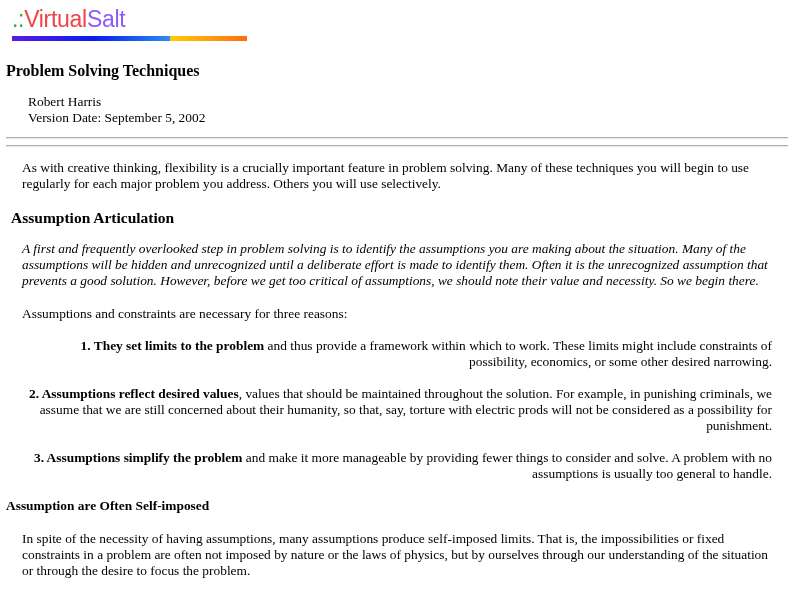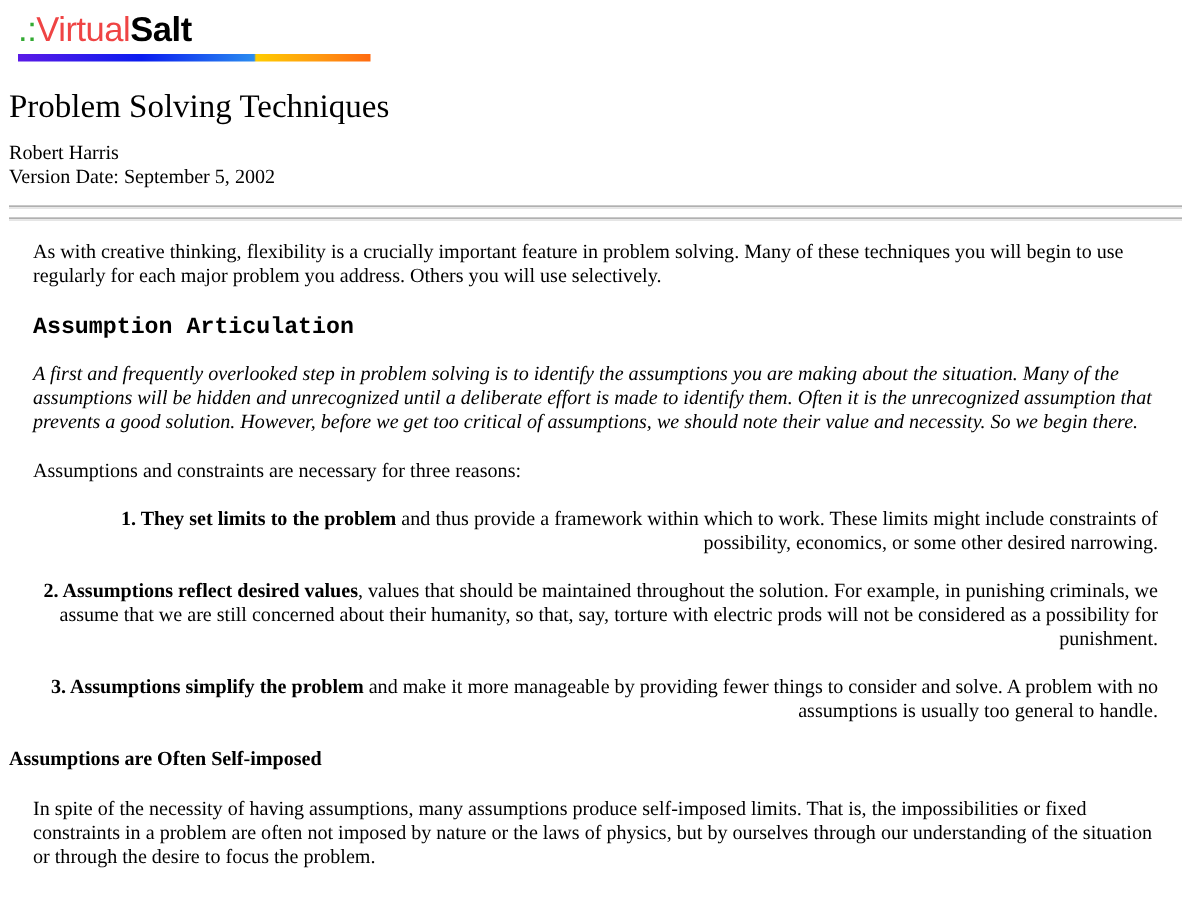--- a/index.html
+++ b/index.html
@@ -10,39 +10,39 @@
     }
     .page { padding: 0 6px; }
     .logo { position: relative; height: 46px; }
     .logo-text {
       position: absolute; left: 6px; top: 5px;
       font-family: "Liberation Sans", "DejaVu Sans", sans-serif;
       font-size: 23px; line-height: 28px; letter-spacing: -0.3px;
     }
     .logo-dots { color: #33aa33; }
     .logo-virtual { color: #ef4444; }
-    .logo-salt { color: #000000; font-weight: bold; }
+    .logo-salt { color: #8b5cf6; font-weight: normal; }
     .logo-bar {
       position: absolute; left: 6px; top: 36px; width: 235px; height: 5px;
       background: linear-gradient(to right, #5a1ae6 0%, #0a1cf0 35%, #2a8cf0 67%, #ffcc00 67.5%, #ff9a10 85%, #ff6a10 100%);
     }
     h1 {
-      margin: 14px 0 0 0; font-size: 22px; line-height: 22px; font-weight: normal;
+      margin: 14px 0 0 0; font-size: 16px; line-height: 22px; font-weight: bold;
     }
     .byline { margin-top: 12px; }
-    .byline div { line-height: 16px; }
+    .byline div { line-height: 16px; margin-left: 22px; }
     hr.rule {
       border: 0; height: 2px; background: #c8c8c8; margin: 0;
       border-top: 1px solid #b0b0b0; border-bottom: 1px solid #e8e8e8; height: 0;
     }
     .rule1 { margin-top: 11px !important; }
     .rule2 { margin-top: 6px !important; }
     p { margin: 16px; }
     .intro { margin-top: 13px; }
-    h2 { margin: 15px 0 0 16px; font-size: 15.5px; line-height: 20px; font-weight: bold; font-family: Liberation Mono, monospace; }
+    h2 { margin: 15px 0 0 5px; font-size: 15.5px; line-height: 20px; font-weight: bold; }
     h3 { margin: 0; font-size: 13.4px; line-height: 16px; font-weight: bold; }
     .p-after-h2 { margin-top: 13px; font-style: italic; }
     .h3-nec { margin-top: 16px; }
     .p-after-h3 { margin-top: 17px; }
     .reason { margin-top: 16px; text-align: right; }
     .reason b { font-weight: bold; }
     .h3-self { margin-top: 16px; }
     .self-p1 { margin-top: 17px; }
   </style>
 </head>
@@ -68,16 +68,16 @@
 
   <h2>Assumption Articulation</h2>
   <p class="p-after-h2">A first and frequently overlooked step in problem solving is to identify the assumptions you are making about the situation. Many of the assumptions will be hidden and unrecognized until a deliberate effort is made to identify them. Often it is the unrecognized assumption that prevents a good solution. However, before we get too critical of assumptions, we should note their value and necessity. So we begin there.</p>
 
   <p class="p-after-h3">Assumptions and constraints are necessary for three reasons:</p>
 
   <p class="reason"><b>1. They set limits to the problem</b><span> and thus provide a framework within which to work. These limits might include constraints of possibility, economics, or some other desired narrowing.</span></p>
   <p class="reason"><b>2. Assumptions reflect desired values</b><span>, values that should be maintained throughout the solution. For example, in punishing criminals, we assume that we are still concerned about their humanity, so that, say, torture with electric prods will not be considered as a possibility for punishment.</span></p>
   <p class="reason"><b>3. Assumptions simplify the problem</b><span> and make it more manageable by providing fewer things to consider and solve. A problem with no assumptions is usually too general to handle.</span></p>
 
-  <h3 class="h3-self">Assumptions are Often Self-imposed</h3>
+  <h3 class="h3-self">Assumption are Often Self-imposed</h3>
   <p class="self-p1">In spite of the necessity of having assumptions, many assumptions produce self-imposed limits. That is, the impossibilities or fixed constraints in a problem are often not imposed by nature or the laws of physics, but by ourselves through our understanding of the situation or through the desire to focus the problem.</p>
 
 </div>
 
 </body></html>

